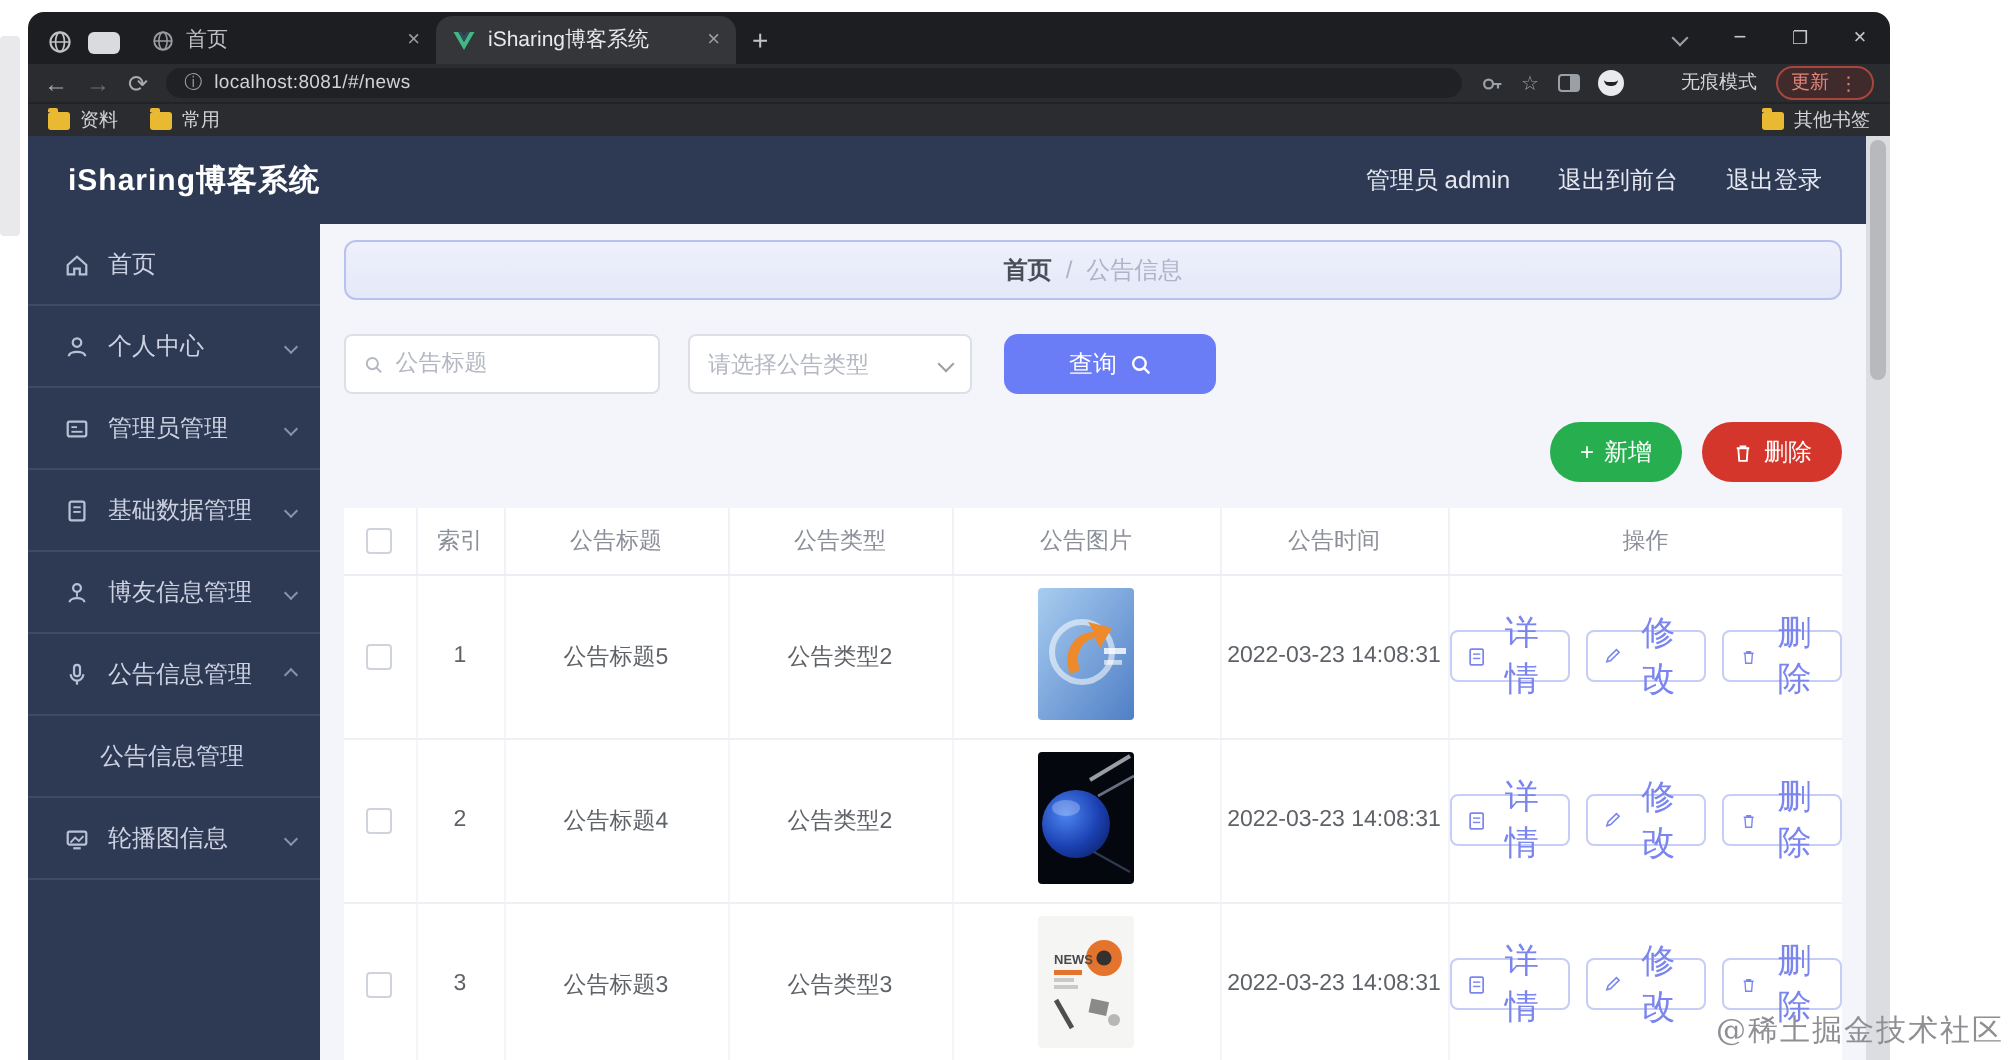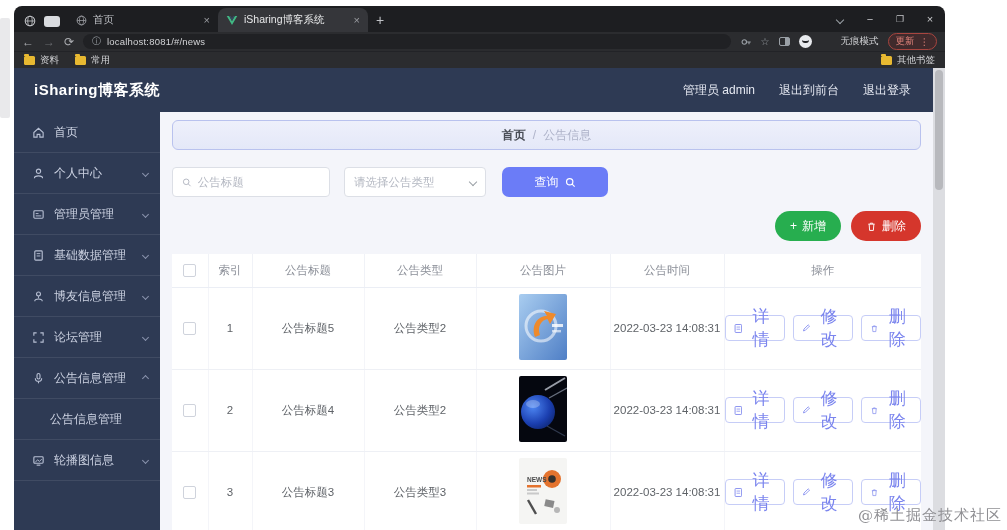--- a/index.html
+++ b/index.html
@@ -267,27 +267,20 @@
               <span class="lbl">基础数据管理</span>
               <i class="chev"></i>
             </div>
             <div class="side-item">
               <svg width="13" height="13" viewBox="0 0 14 14">
                 <circle cx="7" cy="4.3" r="2.1" fill="none" stroke="#b8c0d4" stroke-width="1.2"></circle>
                 <path d="M3 12 C3 9 11 9 11 12" fill="none" stroke="#b8c0d4" stroke-width="1.2"></path>
                 <line x1="7" y1="6.6" x2="7" y2="9" stroke="#b8c0d4" stroke-width="1"></line>
               </svg>
               <span class="lbl">博友信息管理</span>
-              <i class="chev"></i>
-            </div>
-            <div class="side-item">
-              <svg width="13" height="13" viewBox="0 0 14 14">
-                <path d="M2 5 V2 H5 M9 2 H12 V5 M12 9 V12 H9 M5 12 H2 V9" fill="none" stroke="#b8c0d4" stroke-width="1.2"></path>
-              </svg>
-              <span class="lbl">论坛管理</span>
               <i class="chev"></i>
             </div>
             <div class="side-item">
               <svg width="13" height="13" viewBox="0 0 14 14">
                 <rect x="5.4" y="1.6" width="3.2" height="6" rx="1.6" fill="none" stroke="#b8c0d4" stroke-width="1.2"></rect>
                 <path d="M3.6 6.6 A3.4 3.4 0 0 0 10.4 6.6" fill="none" stroke="#b8c0d4" stroke-width="1.2"></path>
                 <line x1="7" y1="10" x2="7" y2="12.2" stroke="#b8c0d4" stroke-width="1.2"></line>
               </svg>
               <span class="lbl">公告信息管理</span>
               <i class="chev up"></i>

